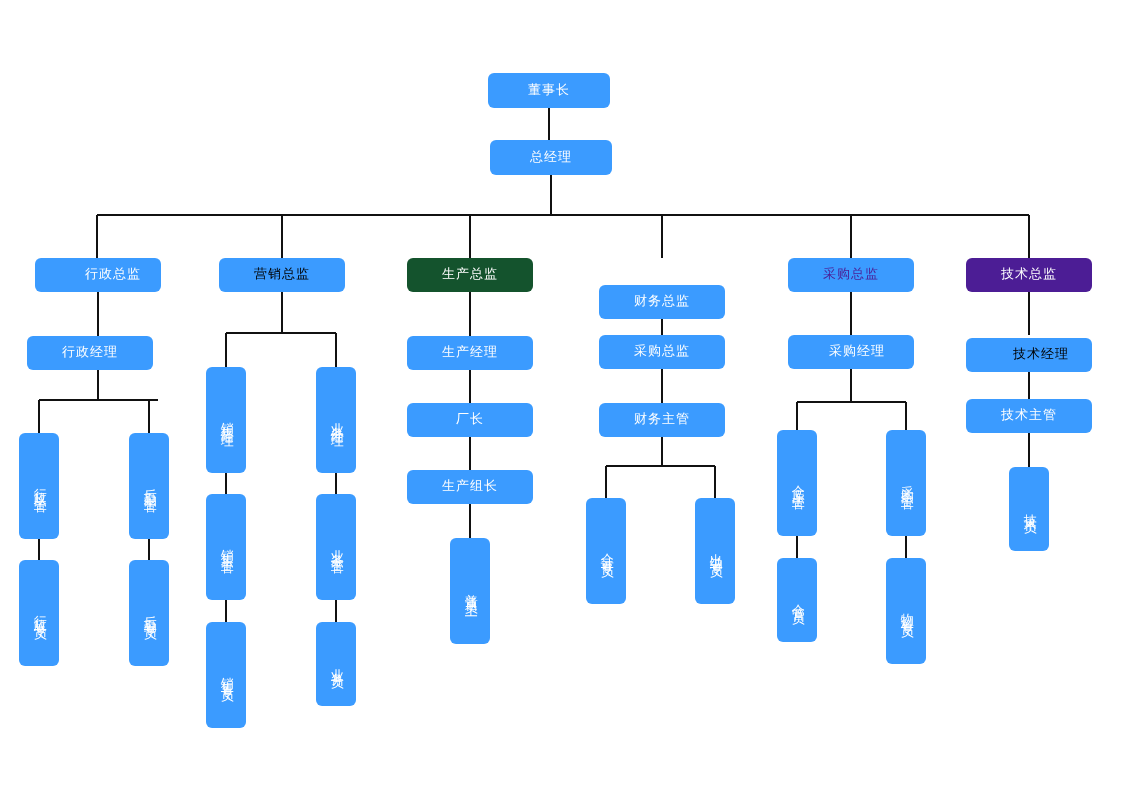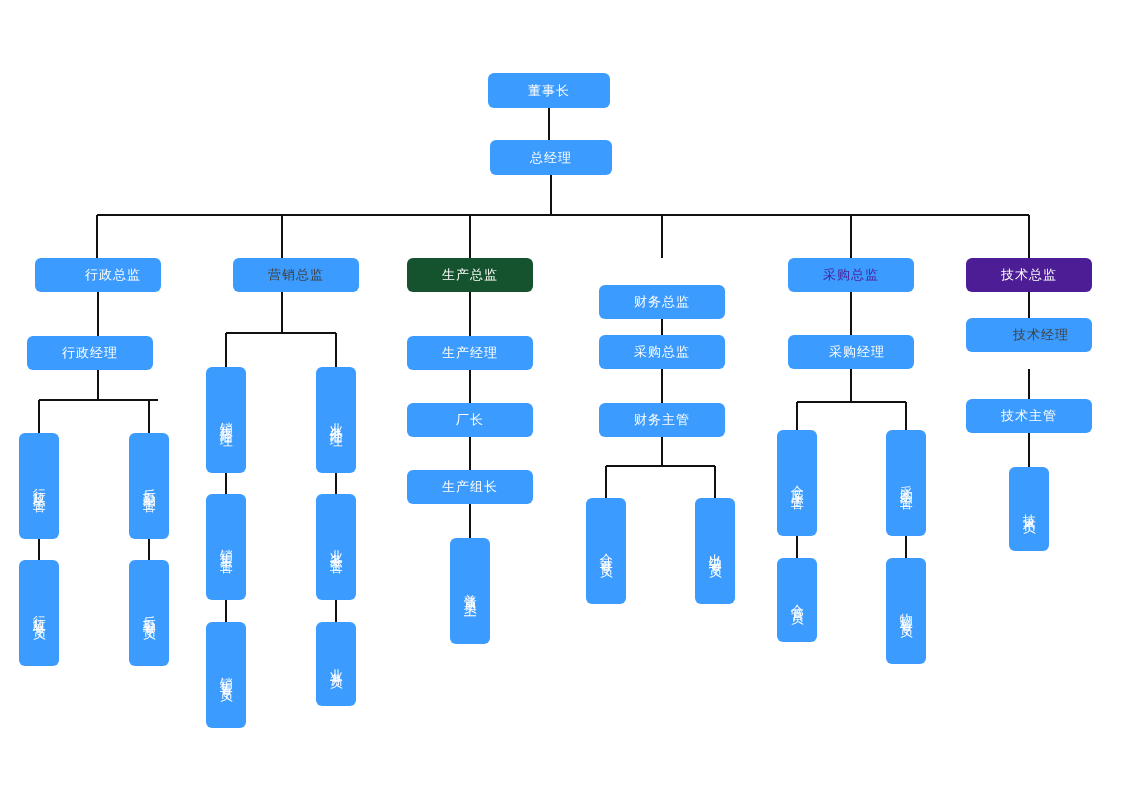--- a/index.html
+++ b/index.html
@@ -6,21 +6,21 @@
     margin: 0;
     padding: 0;
     background: #ffffff;
   }
   #canvas {
     position: relative;
     width: 1122px;
     height: 764px;
     background: #ffffff;
     overflow: hidden;
-    font-family: Liberation Serif, serif;
+    font-family: Liberation Mono, monospace;
   }
   #edges {
     position: absolute;
     left: 0;
     top: 0;
     width: 1122px;
     height: 792px;
     pointer-events: none;
   }
   .node {
@@ -97,21 +97,21 @@
     </svg>
   <div id="nodes-layer">
       <div class="node" style="left: 488px; top: 73px; width: 122px; height: 35px; background: rgb(59, 155, 255); color: rgb(255, 255, 255);">董事长</div>
       <div class="node" style="left: 490px; top: 140px; width: 122px; height: 35px; background: rgb(59, 155, 255); color: rgb(255, 255, 255);">总经理</div>
       <div class="node" style="left: 35px; top: 258px; width: 126px; height: 34px; background: rgb(59, 155, 255); color: rgb(255, 255, 255); padding-left: 30px;">行政总监</div>
       <div class="node" style="left: 27px; top: 336px; width: 126px; height: 34px; background: rgb(59, 155, 255); color: rgb(255, 255, 255);">行政经理</div>
       <div class="node vert" style="left: 19px; top: 433px; width: 40px; height: 106px; background: rgb(59, 155, 255); color: rgb(255, 255, 255);">行政主管</div>
       <div class="node vert" style="left: 129px; top: 433px; width: 40px; height: 106px; background: rgb(59, 155, 255); color: rgb(255, 255, 255);">后勤主管</div>
       <div class="node vert" style="left: 19px; top: 560px; width: 40px; height: 106px; background: rgb(59, 155, 255); color: rgb(255, 255, 255);">行政专员</div>
       <div class="node vert" style="left: 129px; top: 560px; width: 40px; height: 106px; background: rgb(59, 155, 255); color: rgb(255, 255, 255);">后勤专员</div>
-      <div class="node" style="left: 233px; top: 258px; width: 126px; height: 34px; background: rgb(59, 155, 255); color: #404040;">营销总监</div>
+      <div class="node" style="left: 219px; top: 258px; width: 126px; height: 34px; background: rgb(59, 155, 255); color: #000000;">营销总监</div>
       <div class="node vert" style="left: 206px; top: 367px; width: 40px; height: 106px; background: rgb(59, 155, 255); color: rgb(255, 255, 255);">销售经理</div>
       <div class="node vert" style="left: 316px; top: 367px; width: 40px; height: 106px; background: rgb(59, 155, 255); color: rgb(255, 255, 255);">业务经理</div>
       <div class="node vert" style="left: 206px; top: 494px; width: 40px; height: 106px; background: rgb(59, 155, 255); color: rgb(255, 255, 255);">销售主管</div>
       <div class="node vert" style="left: 316px; top: 494px; width: 40px; height: 106px; background: rgb(59, 155, 255); color: rgb(255, 255, 255);">业务主管</div>
       <div class="node vert" style="left: 206px; top: 622px; width: 40px; height: 106px; background: rgb(59, 155, 255); color: rgb(255, 255, 255);">销售专员</div>
       <div class="node vert" style="left: 316px; top: 622px; width: 40px; height: 84px; background: rgb(59, 155, 255); color: rgb(255, 255, 255);">业务员</div>
       <div class="node" style="left: 407px; top: 258px; width: 126px; height: 34px; background: #14532d; color: rgb(255, 255, 255);">生产总监</div>
       <div class="node" style="left: 407px; top: 336px; width: 126px; height: 34px; background: rgb(59, 155, 255); color: rgb(255, 255, 255);">生产经理</div>
       <div class="node" style="left: 407px; top: 403px; width: 126px; height: 34px; background: rgb(59, 155, 255); color: rgb(255, 255, 255);">厂长</div>
       <div class="node" style="left: 407px; top: 470px; width: 126px; height: 34px; background: rgb(59, 155, 255); color: rgb(255, 255, 255);">生产组长</div>
@@ -121,17 +121,17 @@
       <div class="node" style="left: 599px; top: 403px; width: 126px; height: 34px; background: rgb(59, 155, 255); color: rgb(255, 255, 255);">财务主管</div>
       <div class="node vert" style="left: 586px; top: 498px; width: 40px; height: 106px; background: rgb(59, 155, 255); color: rgb(255, 255, 255);">会计专员</div>
       <div class="node vert" style="left: 695px; top: 498px; width: 40px; height: 106px; background: rgb(59, 155, 255); color: rgb(255, 255, 255);">出纳专员</div>
       <div class="node" style="left: 788px; top: 258px; width: 126px; height: 34px; background: rgb(59, 155, 255); color: #4c1d95;">采购总监</div>
       <div class="node" style="left: 788px; top: 335px; width: 126px; height: 34px; background: rgb(59, 155, 255); color: rgb(255, 255, 255); padding-left: 12px;">采购经理</div>
       <div class="node vert" style="left: 777px; top: 430px; width: 40px; height: 106px; background: rgb(59, 155, 255); color: rgb(255, 255, 255);">仓库主管</div>
       <div class="node vert" style="left: 886px; top: 430px; width: 40px; height: 106px; background: rgb(59, 155, 255); color: rgb(255, 255, 255);">采购主管</div>
       <div class="node vert" style="left: 777px; top: 558px; width: 40px; height: 84px; background: rgb(59, 155, 255); color: rgb(255, 255, 255);">仓管员</div>
       <div class="node vert" style="left: 886px; top: 558px; width: 40px; height: 106px; background: rgb(59, 155, 255); color: rgb(255, 255, 255);">物料专员</div>
       <div class="node" style="left: 966px; top: 258px; width: 126px; height: 34px; background: #4c1d95; color: rgb(255, 255, 255);">技术总监</div>
-      <div class="node" style="left: 966px; top: 318px; width: 126px; height: 34px; background: rgb(59, 155, 255); color: #404040; padding-left: 24px;">技术经理</div>
+      <div class="node" style="left: 966px; top: 338px; width: 126px; height: 34px; background: rgb(59, 155, 255); color: #000000; padding-left: 24px;">技术经理</div>
       <div class="node" style="left: 966px; top: 399px; width: 126px; height: 34px; background: rgb(59, 155, 255); color: rgb(255, 255, 255);">技术主管</div>
       <div class="node vert" style="left: 1009px; top: 467px; width: 40px; height: 84px; background: rgb(59, 155, 255); color: rgb(255, 255, 255);">技术员</div>
     </div>
 </div>
 
 </body></html>

